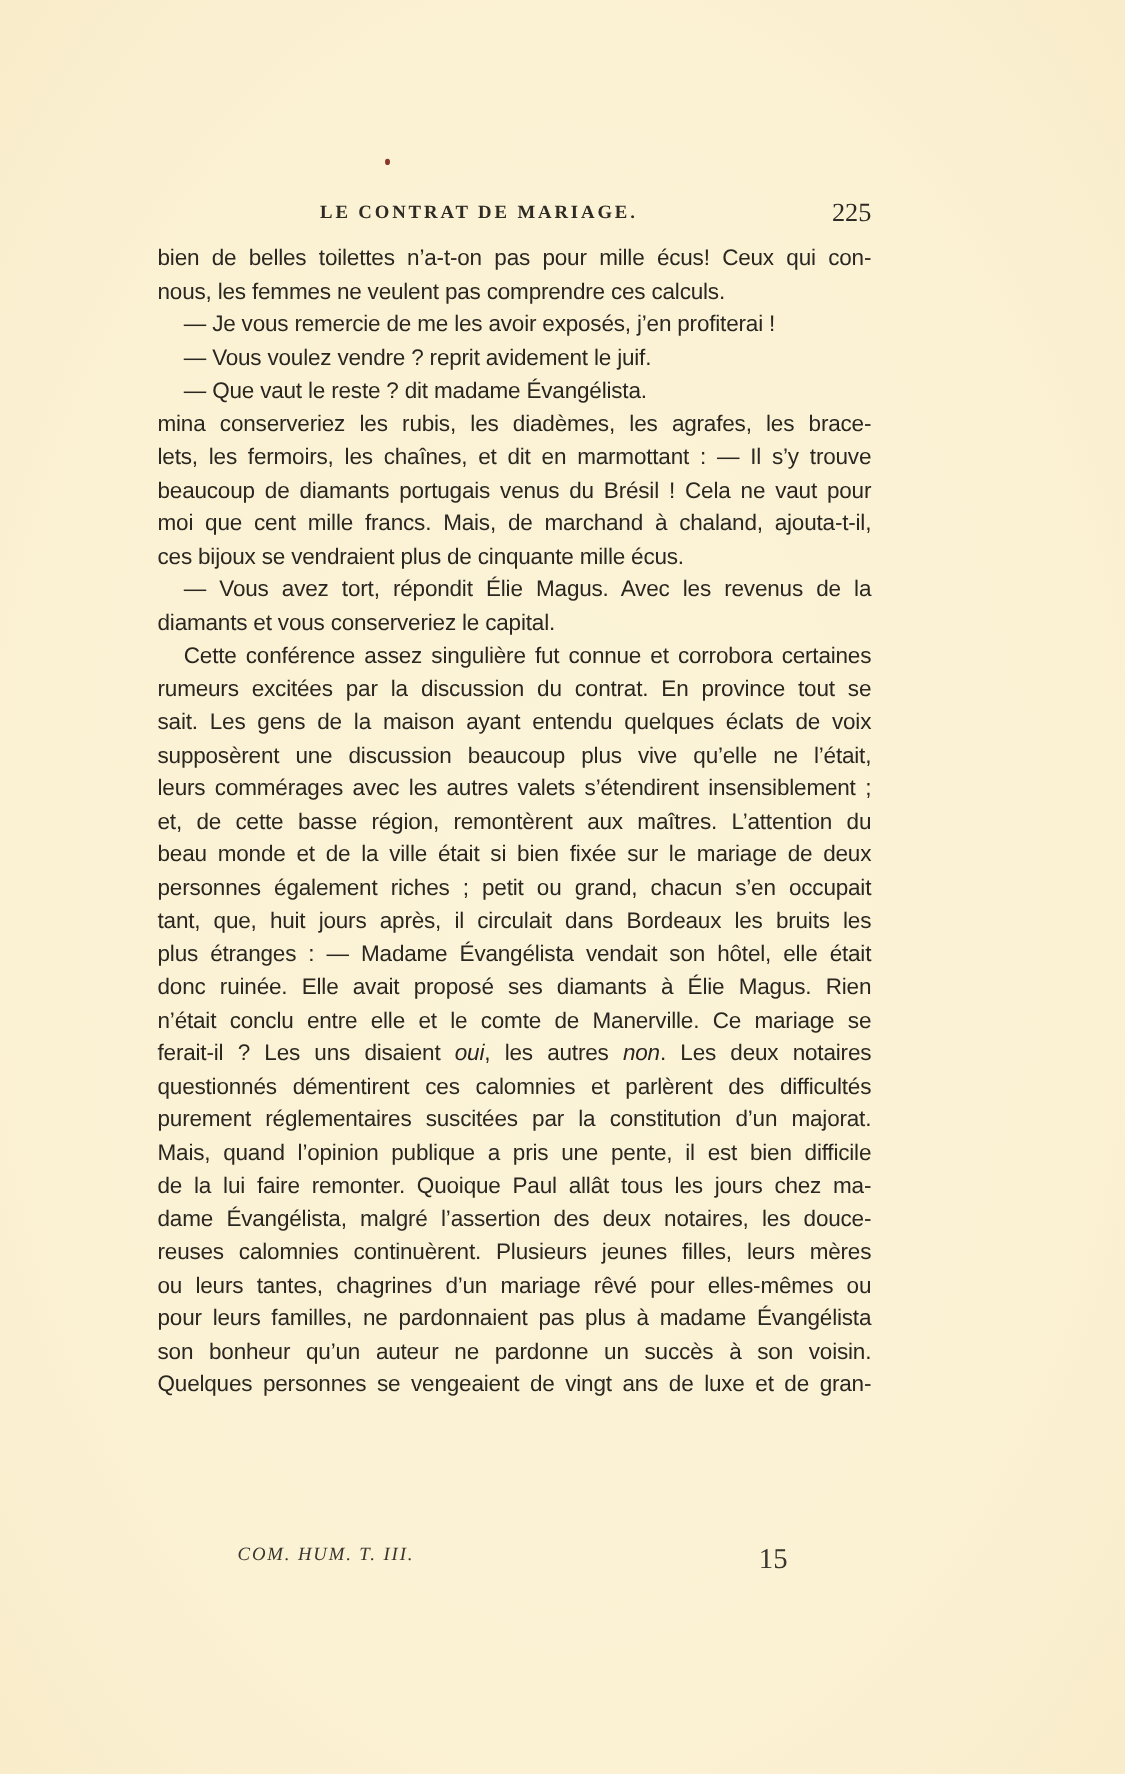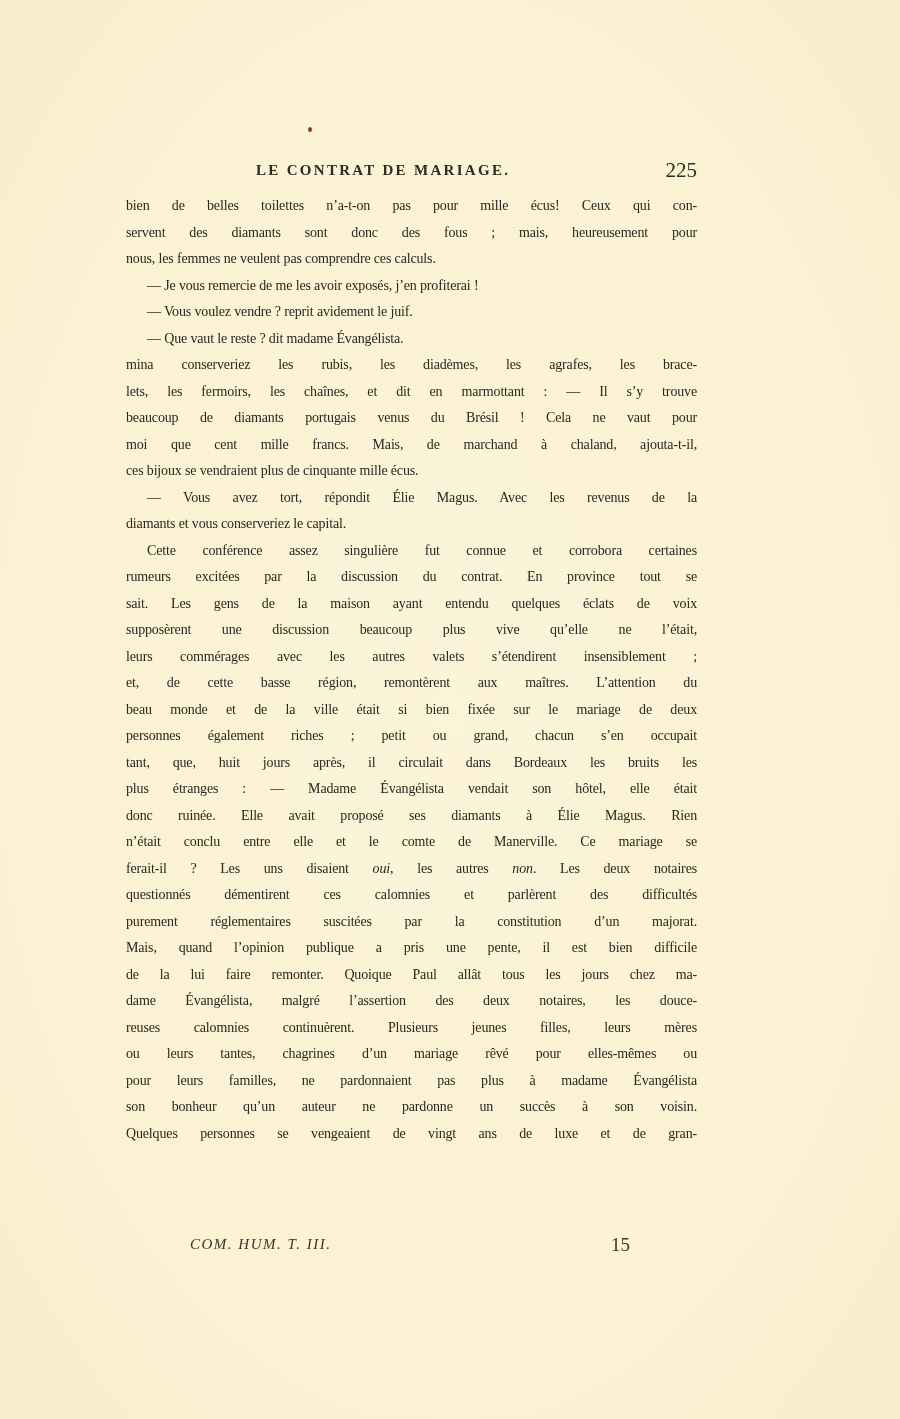--- a/index.html
+++ b/index.html
@@ -30,56 +30,55 @@
   }
   .page-number {
     position: absolute; right: 0; top: 0;
     font-size: 21px; color: #2e2a24;
   }
   .body-text {
     position: absolute; left: 126px; top: 193px; width: 571px;
   }
   .line {
     height: 26.5px; line-height: 26.5px;
-    font-size: 14px;
+    font-size: 18px;
     white-space: nowrap;
     text-align: justify;
     text-align-last: justify;
-    font-family: Liberation Serif, serif;
+    font-family: Liberation Sans, sans-serif;
     letter-spacing: -0.15px;
   }
   .line.last { text-align-last: left; }
   .line.indent { padding-left: 21px; }
   .line em { font-style: italic; }
   .signature {
     position: absolute; left: 190px; top: 1236px; width: 440px; height: 24px;
   }
   .sig-label {
     position: absolute; left: 0; top: 0;
     font-size: 15px; letter-spacing: 1.5px; color: #3a352d; font-style: italic;
   }
   .sig-number {
     position: absolute; right: 0; top: -2px;
-    font-size: 19px; color: #3a352d; margin-left: 36px;
+    font-size: 23px; color: #3a352d; margin-left: 36px;
   }
 </style>
 </head>
 <body>
 
 <div class="page">
   <div class="speck"></div>
 
   <div class="running-head">
     <span class="running-title">LE CONTRAT DE MARIAGE.</span>
     <span class="page-number">225</span>
   </div>
 
   <div class="body-text" id="body-text">
       <div class="line">bien de belles toilettes n’a-t-on pas pour mille écus! Ceux qui con-</div>
-      <div class="line">servent des diamants sont donc des fous ; mais, heureusement pour</div>
       <div class="line last">nous, les femmes ne veulent pas comprendre ces calculs.</div>
       <div class="line indent last">— Je vous remercie de me les avoir exposés, j’en profiterai !</div>
       <div class="line indent last">— Vous voulez vendre ? reprit avidement le juif.</div>
       <div class="line indent last">— Que vaut le reste ? dit madame Évangélista.</div>
       <div class="line">mina conserveriez les rubis, les diadèmes, les agrafes, les brace-</div>
       <div class="line">lets, les fermoirs, les chaînes, et dit en marmottant : — Il s’y trouve</div>
       <div class="line">beaucoup de diamants portugais venus du Brésil ! Cela ne vaut pour</div>
       <div class="line">moi que cent mille francs. Mais, de marchand à chaland, ajouta-t-il,</div>
       <div class="line last">ces bijoux se vendraient plus de cinquante mille écus.</div>
       <div class="line indent">— Vous avez tort, répondit Élie Magus. Avec les revenus de la</div>

